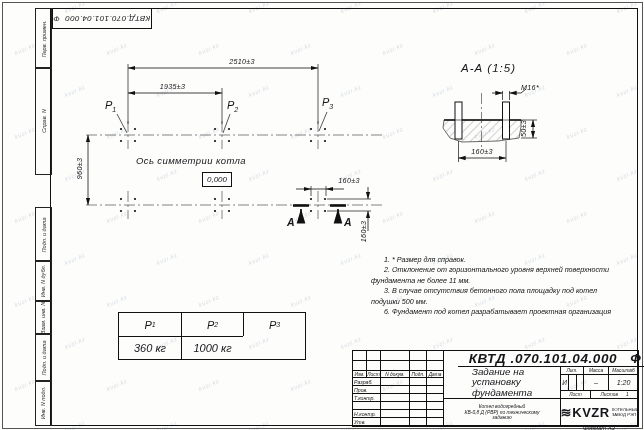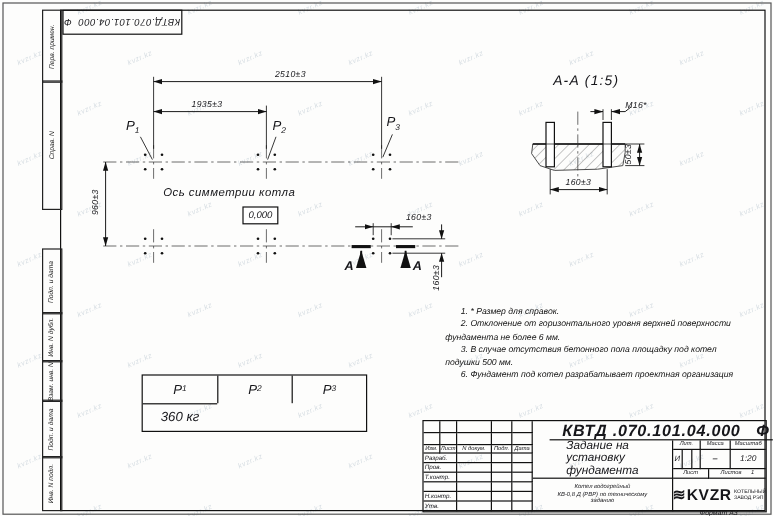--- a/index.html
+++ b/index.html
@@ -280,40 +280,41 @@
 <div class="lbl cut-letter" style="left:344px;top:216px;">А</div>
 
 <div class="lbl sec-title" style="left:461px;top:62px;">А-А (1:5)</div>
 <div class="lbl dim" style="left:521px;top:83px;">М16*</div>
 <div class="lbl dim ctr rot" style="left:503px;top:124px;width:40px;">50±3</div>
 <div class="lbl dim ctr" style="left:464px;top:147px;width:36px;">160±3</div>
 
 <div class="abs notes">
   <div class="indent">1. * Размер для справок.</div>
   <div class="indent">2. Отклонение от горизонтального уровня верхней поверхности</div>
-  <div>фундамента не более 6 мм.</div>
+  <div>фундамента не более 11 мм.</div>
   <div class="indent">3. В случае отсутствия бетонного пола площадку под котел</div>
   <div>подушки 500 мм.</div>
   <div class="indent">6. Фундамент под котел разрабатывает проектная организация</div>
 </div>
 
 <div class="abs load-table">
   <div>
       <span>P</span>
       <sub>1</sub>
     </div>
   <div>
       <span>P</span>
       <sub>2</sub>
     </div>
   <div>
       <span>P</span>
       <sub>3</sub>
     </div>
   <div>360 кг</div>
+  <div>1000 кг</div>
 </div>
 
 <div class="abs tb">
 
   <div class="cell" style="left:0;top:0;width:14px;height:10px;"></div>
   <div class="cell" style="left:14px;top:0;width:14px;height:10px;"></div>
   <div class="cell" style="left:28px;top:0;width:29px;height:10px;"></div>
   <div class="cell" style="left:57px;top:0;width:17px;height:10px;"></div>
   <div class="cell" style="left:74px;top:0;width:17px;height:10px;"></div>
   <div class="cell" style="left:0;top:10px;width:14px;height:10px;"></div>

